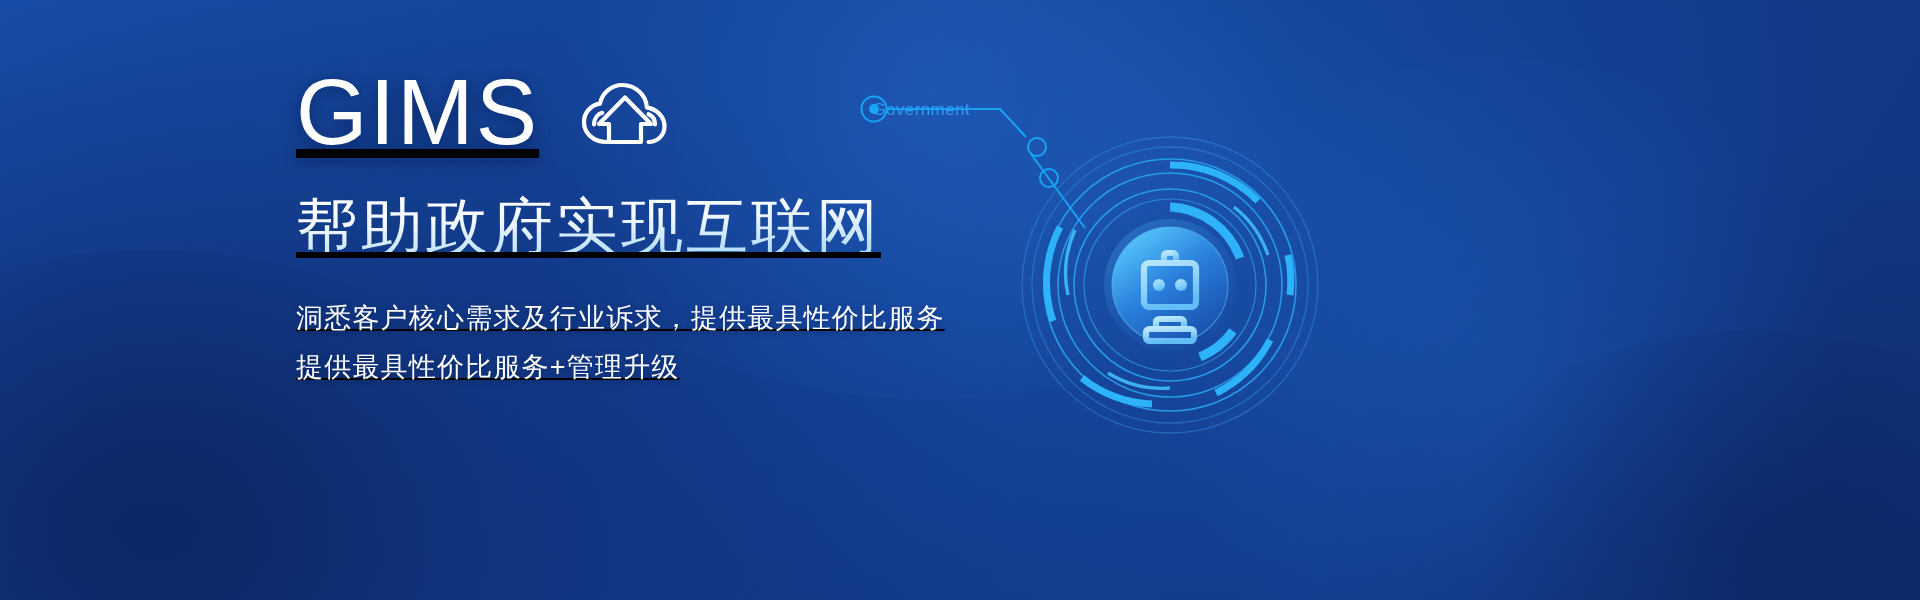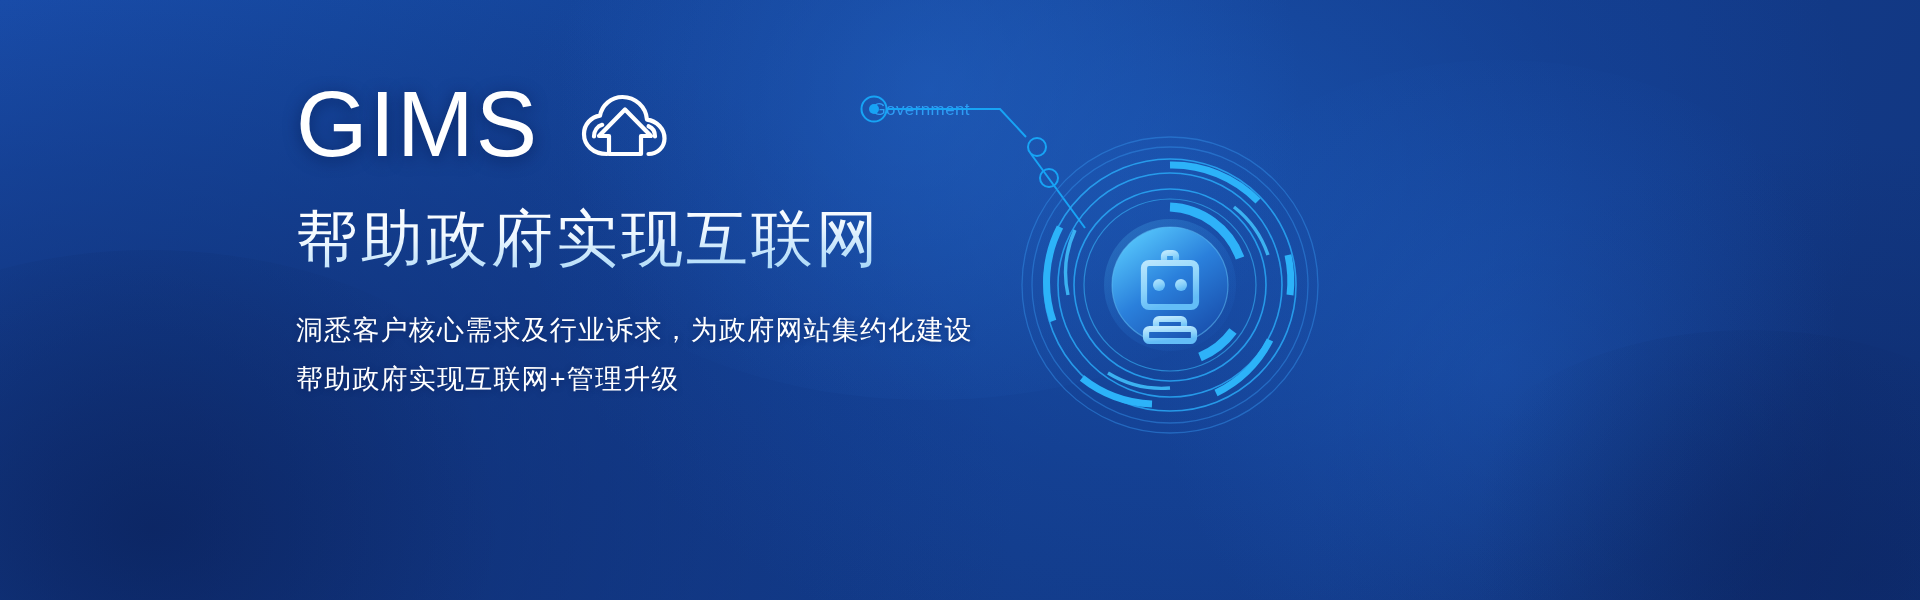--- a/index.html
+++ b/index.html
@@ -27,21 +27,21 @@
   .glow-a { left:480px;  top:-220px; width:900px;  height:620px;
             background:radial-gradient(circle, rgba(40,110,210,0.40) 0%, rgba(40,110,210,0) 68%); }
   .glow-b { left:-260px; top:250px;  width:820px;  height:560px;
             background:radial-gradient(circle, rgba(10,34,92,0.55) 0%, rgba(10,34,92,0) 70%); }
   .glow-c { left:1120px; top:60px;   width:760px;  height:620px;
             background:radial-gradient(circle, rgba(36,104,206,0.30) 0%, rgba(36,104,206,0) 70%); }
   .glow-d { left:1430px; top:330px;  width:640px;  height:420px;
             background:radial-gradient(circle, rgba(11,36,96,0.45) 0%, rgba(11,36,96,0) 72%); }
 
   
-  .content { position:absolute; left:296px; top:72px; width:720px; }
+  .content { position:absolute; left:296px; top:60px; width:720px;text-decoration:underline; }
 
   .brand-row { display:flex; align-items:center; height:104px; }
   .brand-title {
     font-size:92px;
     line-height:1;
     font-weight:400;
     letter-spacing:2px;
     color:#ffffff;
     text-shadow:0 3px 16px rgba(0,20,70,0.55);
     font-family:"Liberation Sans","DejaVu Sans",sans-serif;
@@ -116,22 +116,22 @@
           <path d="M17 48.5 C17 42.5 20.6 38.2 25.2 36.8"></path>
           <path d="M78 48.5 C78 43.4 75.2 39.6 71.6 38.2"></path>
           <path d="M32 66 L32 48 L22 48 L48 21.5 L74 48 L64 48 L64 66 Z"></path>
         </g>
       </svg>
     </div>
 
     <div class="headline">帮助政府实现互联网</div>
 
     <div class="subcopy">
-      <div class="subcopy-line">洞悉客户核心需求及行业诉求，为政府网站集约化建设</div>
-      <div class="subcopy-line">帮助政府实现互联网+管理升级</div>
+      <div class="subcopy-line">洞悉客户核心需求及行业诉求，提供最具性价比服务</div>
+      <div class="subcopy-line">提供最具性价比服务+管理升级</div>
     </div>
   </div>
 
   <div class="graphic">
 
     <div class="node-label">Government</div>
 
     <svg class="connector" viewBox="0 0 560 430">
       <g fill="none" stroke="#17a4f5" stroke-width="2">
         <circle cx="-116" cy="49" r="12.5"></circle>

